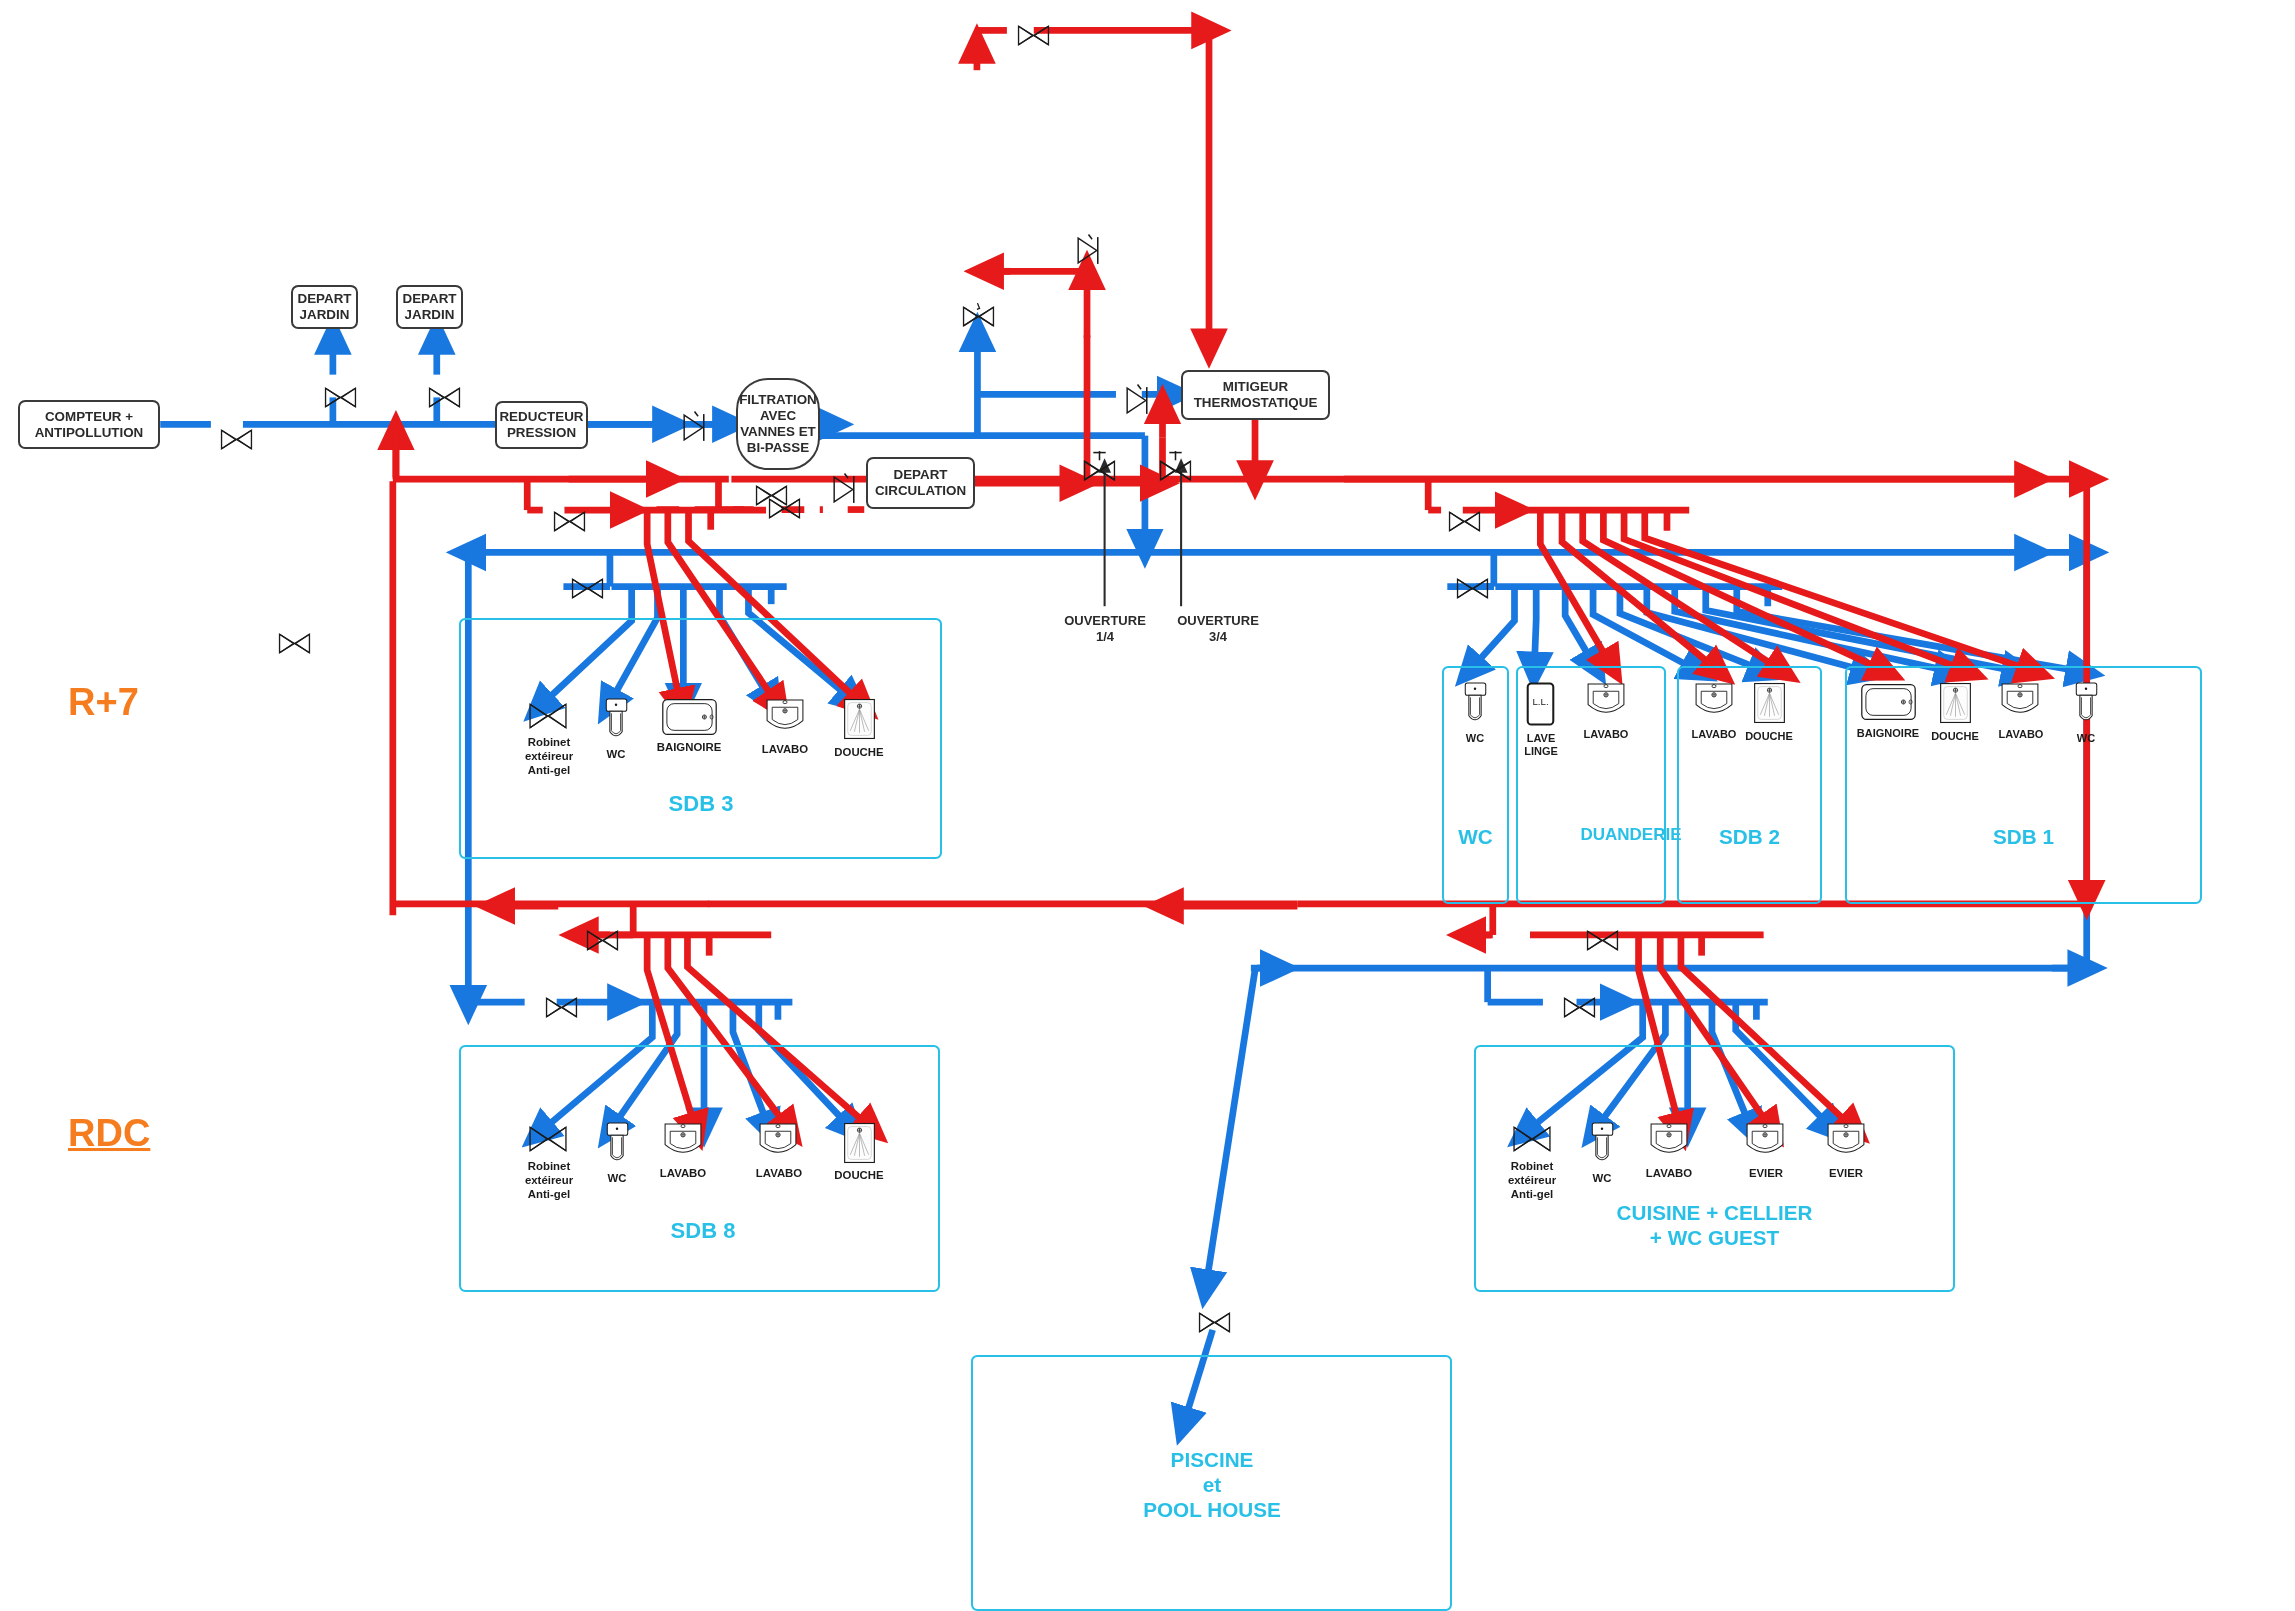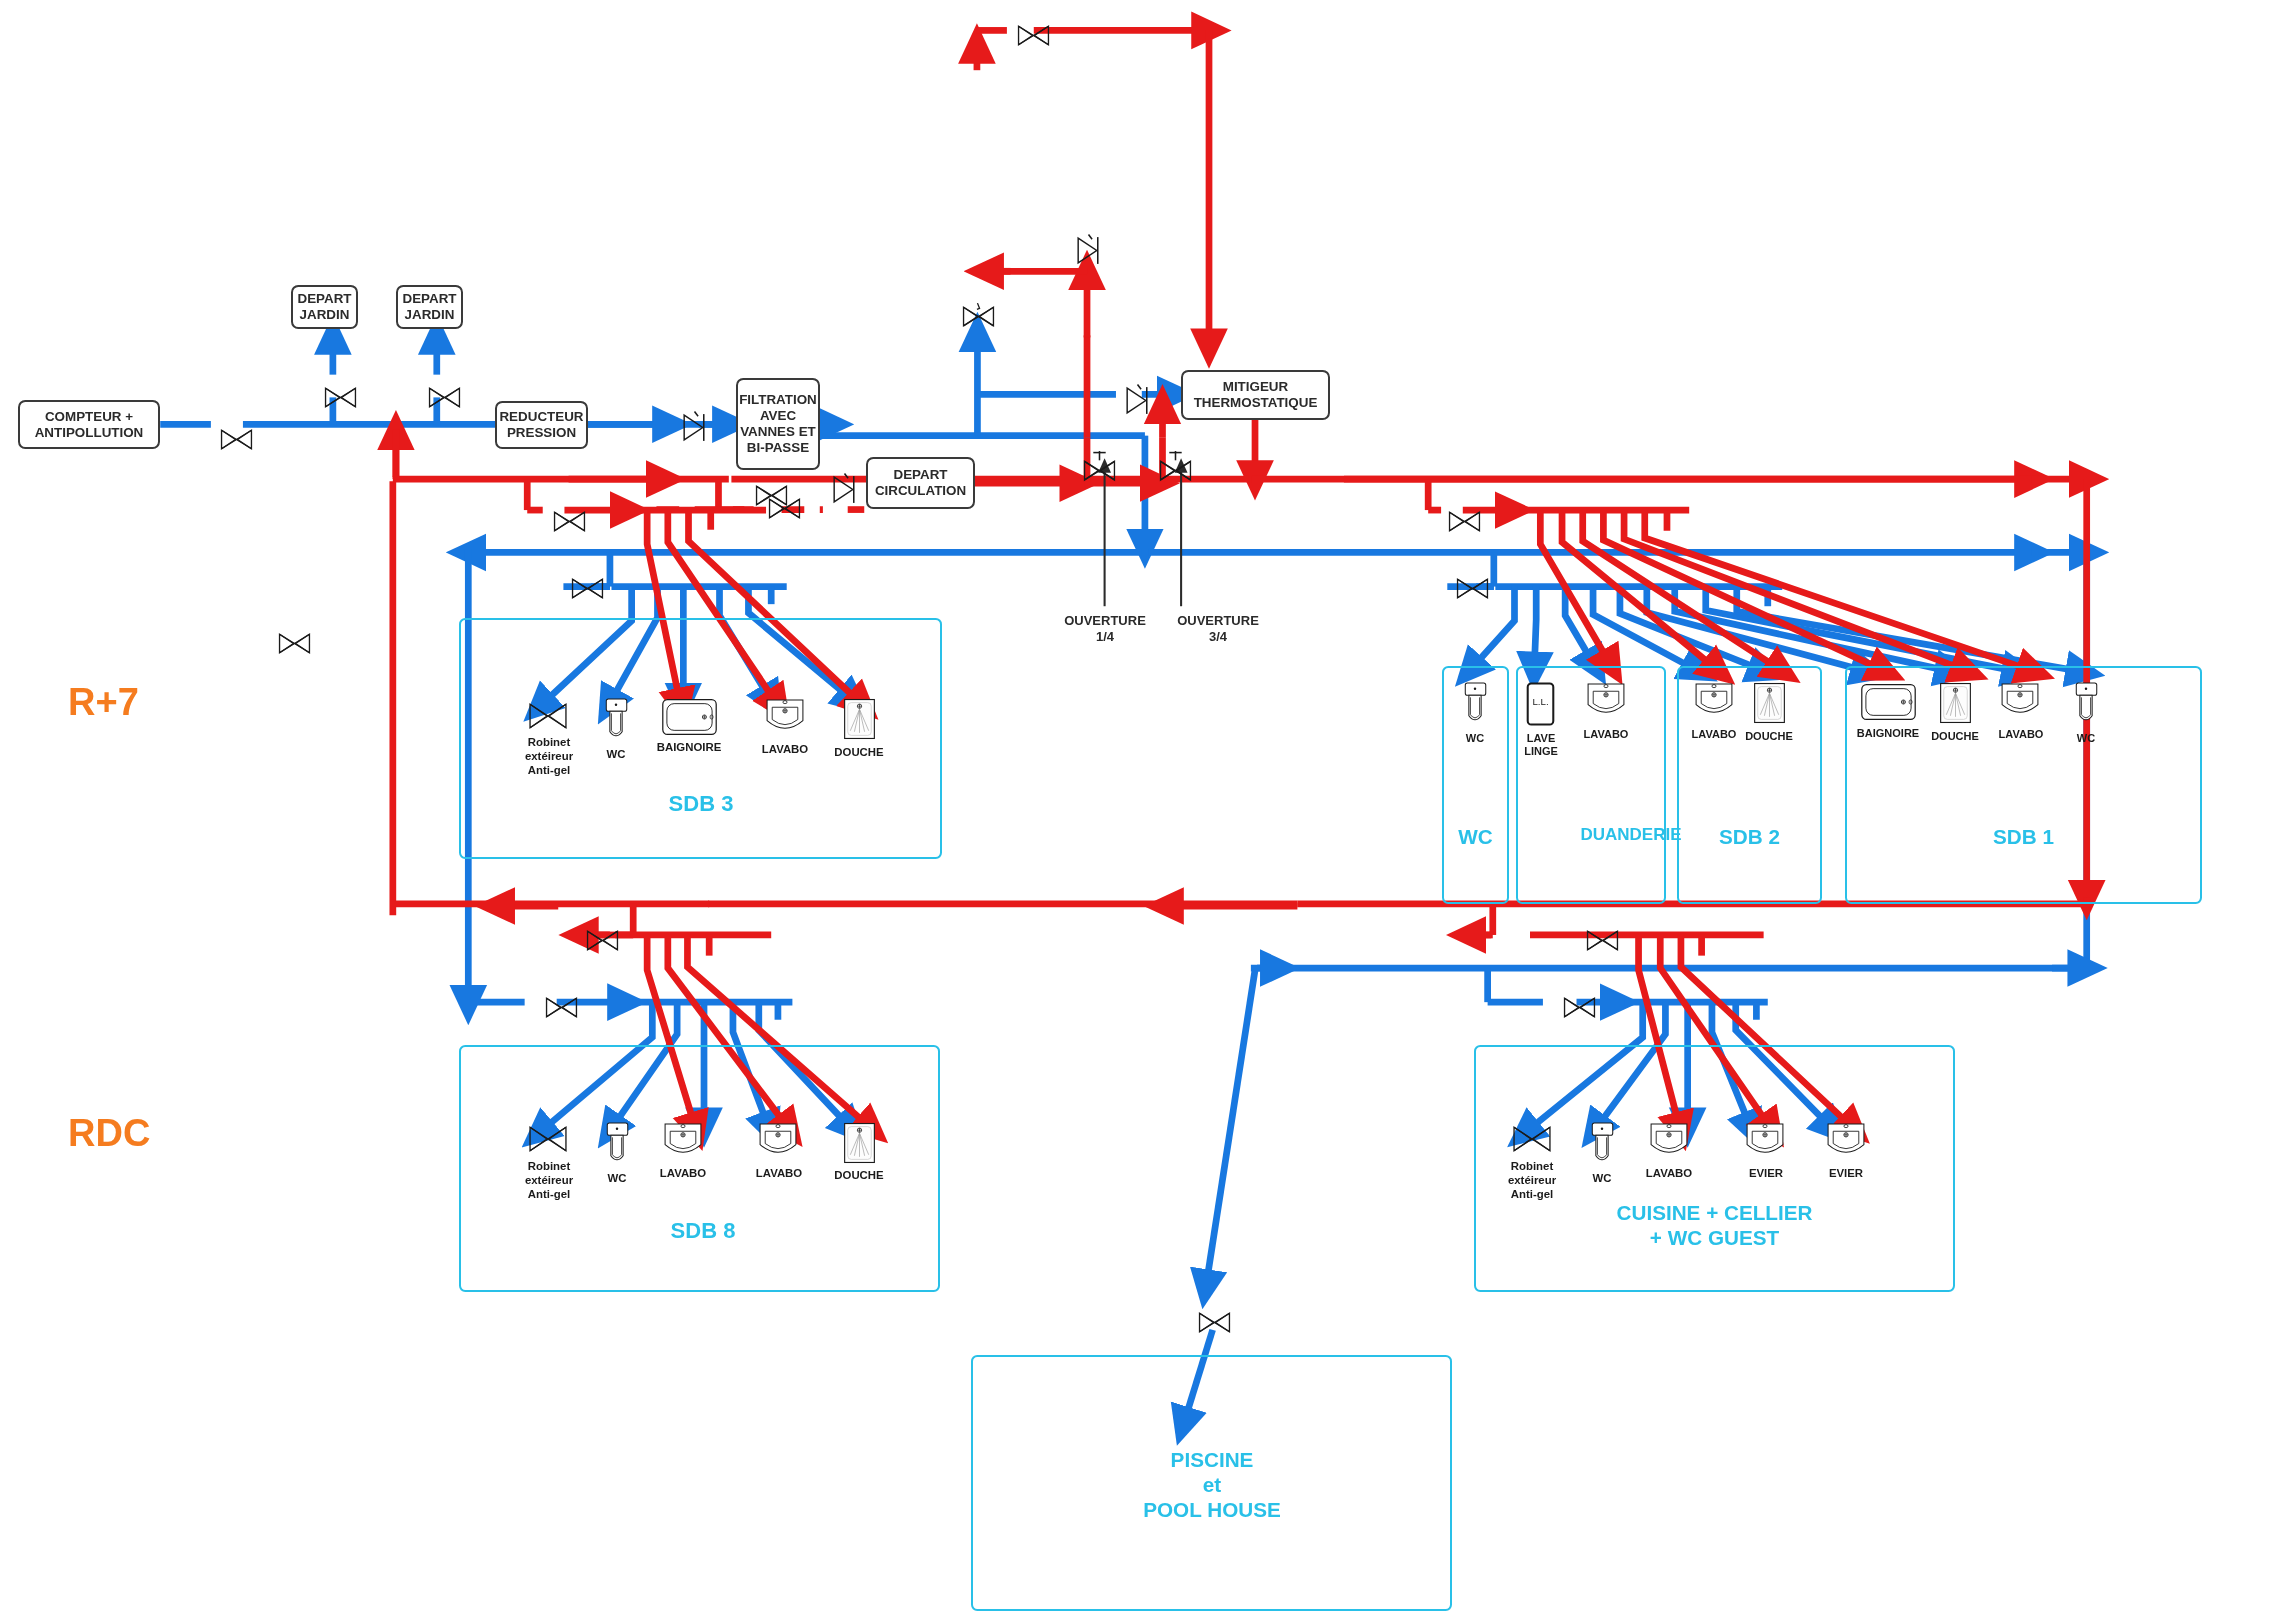--- a/index.html
+++ b/index.html
@@ -227,39 +227,39 @@
 
   <div class="eqbox" style="left:291px;top:285px;width:67px;height:44px;font-size:13.4px;white-space:pre-line;">DEPART
 JARDIN</div>
 
   <div class="eqbox" style="left:396px;top:285px;width:67px;height:44px;font-size:13.4px;white-space:pre-line;">DEPART
 JARDIN</div>
 
   <div class="eqbox" style="left:495px;top:401px;width:93px;height:48px;font-size:13.4px;white-space:pre-line;">REDUCTEUR
 PRESSION</div>
 
-  <div class="eqbox" style="left:736px;top:378px;width:84px;height:92px;font-size:13.4px;white-space:pre-line;">FILTRATION
+  <div class="eqbox" style="left:736px;top:378px;width:84px;height:92px;font-size:13.4px;white-space:pre-line;border-radius:32px;">FILTRATION
 AVEC
 VANNES ET
 BI-PASSE</div>
 
   <div class="eqbox" style="left:866px;top:457px;width:109px;height:52px;font-size:13.4px;white-space:pre-line;">DEPART
 CIRCULATION</div>
 
 
   <div class="eqbox" style="left:1181px;top:370px;width:149px;height:50px;font-size:13.4px;white-space:pre-line;">MITIGEUR
 THERMOSTATIQUE</div>
 
   <div class="annot" style="left:1056px;top:613px;width:98px;font-size:13px;white-space:pre-line;">OUVERTURE
 1/4</div>
   <div class="annot" style="left:1169px;top:613px;width:98px;font-size:13px;white-space:pre-line;">OUVERTURE
 3/4</div>
 
   <div class="floorlabel" style="left:68px;top:681px;font-size:38px;">R+7</div>
-  <div class="floorlabel" style="left:68px;top:1112px;font-size:38px;">RDC</div>
+  <div class="floorlabel" style="left:68px;top:1112px;font-size:38px;text-decoration:underline;">RDC</div>
 
   <div class="room" style="left:459px;top:618px;width:483px;height:241px;"></div>
   <div class="room" style="left:1442px;top:666px;width:67px;height:238px;"></div>
   <div class="room" style="left:1516px;top:666px;width:150px;height:238px;"></div>
   <div class="room" style="left:1677px;top:666px;width:145px;height:238px;"></div>
   <div class="room" style="left:1845px;top:666px;width:357px;height:238px;"></div>
   <div class="room" style="left:459px;top:1045px;width:481px;height:247px;"></div>
   <div class="room" style="left:1474px;top:1045px;width:481px;height:247px;"></div>
   <div class="room" style="left:971px;top:1355px;width:481px;height:256px;"></div>
 

